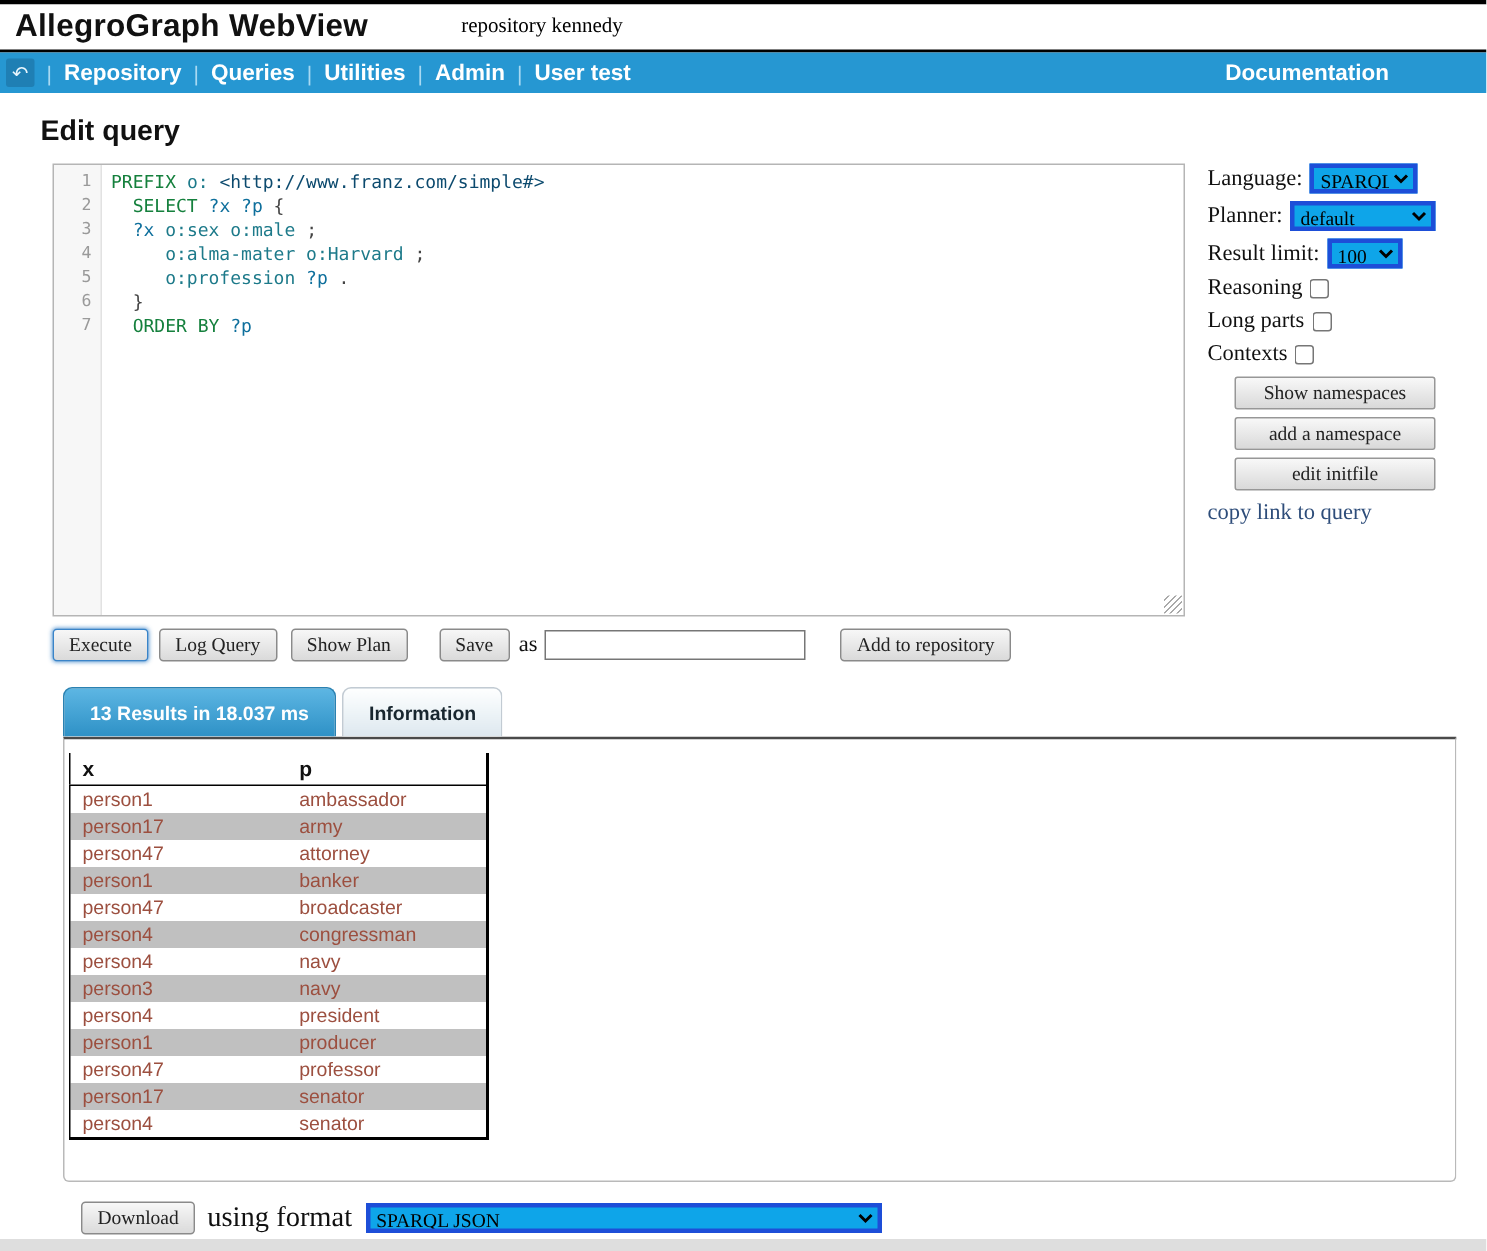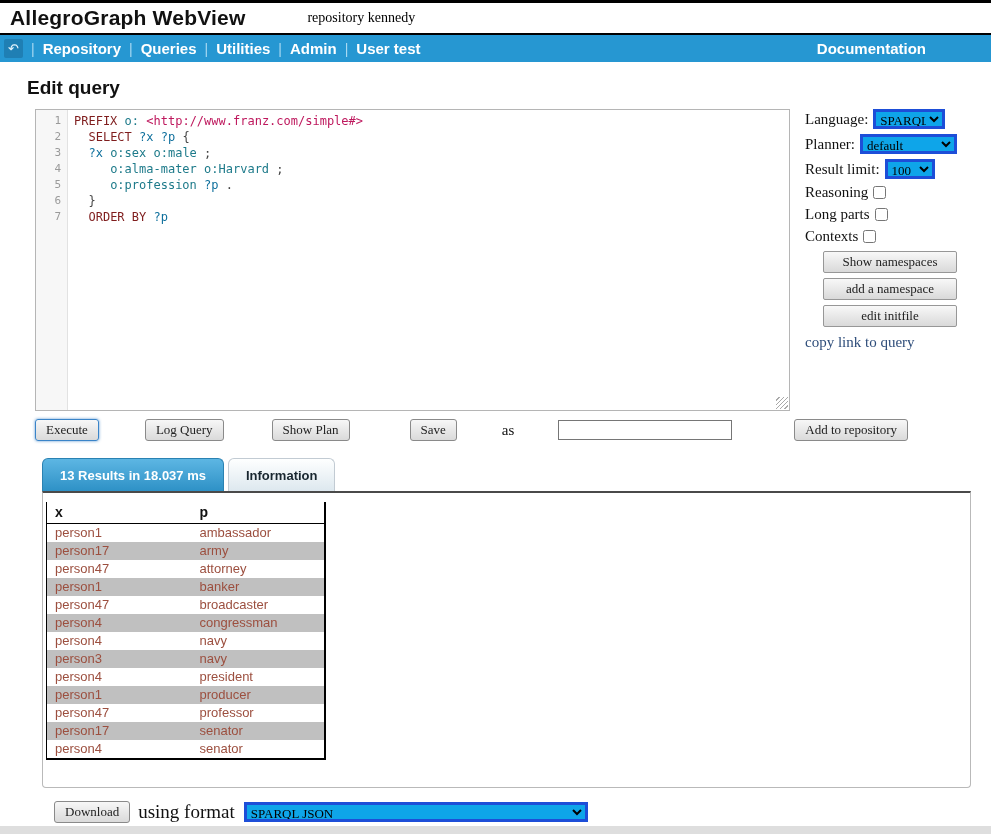--- a/index.html
+++ b/index.html
@@ -24,43 +24,43 @@
   .page-heading { font-size:19px; font-weight:bold; margin:15px 0 10px 27px; }
 
   .main { display:flex; margin-left:35px; }
   .editor { width:755px; height:302px; border:1px solid #b5b5b5; background:#fff; position:relative; overflow:hidden; }
   .gutter-bg { position:absolute; left:0; top:0; bottom:0; width:32px; background:#f7f7f7; border-right:1px solid #e2e2e2; }
   .code-lines { position:relative; padding-top:3px; }
   .code-line { display:flex; line-height:16px; }
   .ln { flex:0 0 32px; width:32px; text-align:right; padding-right:7px; color:#9a9a9a;
         font:11px/16px "DejaVu Sans Mono", monospace; }
   .code { white-space:pre; font:12px/16px "DejaVu Sans Mono", monospace; padding-left:6px; color:#444; }
-  .tok-kw   { color:#7f1d1d; }
+  .tok-kw   { color:#15803d; }
   .tok-atom { color:#1d7a8a; }
-  .tok-uri  { color:#be185d;text-align:right; }
+  .tok-uri  { color:#0c4a6e;text-align:right; }
   .tok-var  { color:#0e6f9c; }
   .tok-plain{ color:#444; }
   .resize-handle { position:absolute; right:1px; bottom:1px; width:12px; height:12px; cursor:nwse-resize;
     background:repeating-linear-gradient(135deg, transparent 0 2px, #a9a9a9 2px 3px); }
 
   .options { margin-left:15px; width:152px; font-family:"Liberation Serif", serif; font-size:15px; color:#111; }
   .opt-row { display:flex; align-items:center; margin-bottom:5px; }
   .opt-row label { margin-right:5px; white-space:nowrap; }
   select { font-family:"Liberation Serif", serif; font-size:13px; height:20px; background:#0ea5e9; border:3px solid #1d4ed8; }
   .sel-language { width:72px; }
   .sel-planner  { width:99px; }
   .sel-limit    { width:50px; }
   .opt-row input[type="checkbox"] { width:13px; height:13px; }
   .namespace-buttons { margin-top:6px; }
   .opt-btn { display:block; width:134px; margin:0 0 5px auto; padding:2px 4px;
     font-family:"Liberation Serif", serif; font-size:13px; color:#222; text-align:center;
     background:linear-gradient(#f8f8f8,#d9d9d9); border:1px solid #979797; border-radius:2px; cursor:pointer; }
   .copy-link { font-family:"Liberation Serif", serif; font-size:15px; color:#2e4d7a; cursor:pointer; margin-top:2px; display:inline-block; }
 
-  .actions { display:flex; align-items:center; margin:8px 0 0 35px;gap:39px; }
+  .actions { display:flex; align-items:center; margin:8px 0 0 35px; }
   .btn { font-family:"Liberation Serif", serif; font-size:13px; color:#222; padding:2px 10px;
     background:linear-gradient(#f7f7f7,#dadada); border:1px solid #8a8a8a; border-radius:3px; cursor:pointer; }
   .btn-execute { border:1px solid #3a84c8; box-shadow:0 0 3px rgba(60,132,200,.85); margin-right:7px; }
   .btn-log { margin-right:9px; }
   .btn-show { margin-right:21px; }
   .btn-save { margin-right:6px; }
   .as-label { font-family:"Liberation Serif", serif; font-size:15px; margin-right:5px; }
   .save-name-input { width:174px; height:20px; border:1px solid #767676; font-size:13px; padding:0 4px; }
   .btn-add { margin-left:23px; }
 

